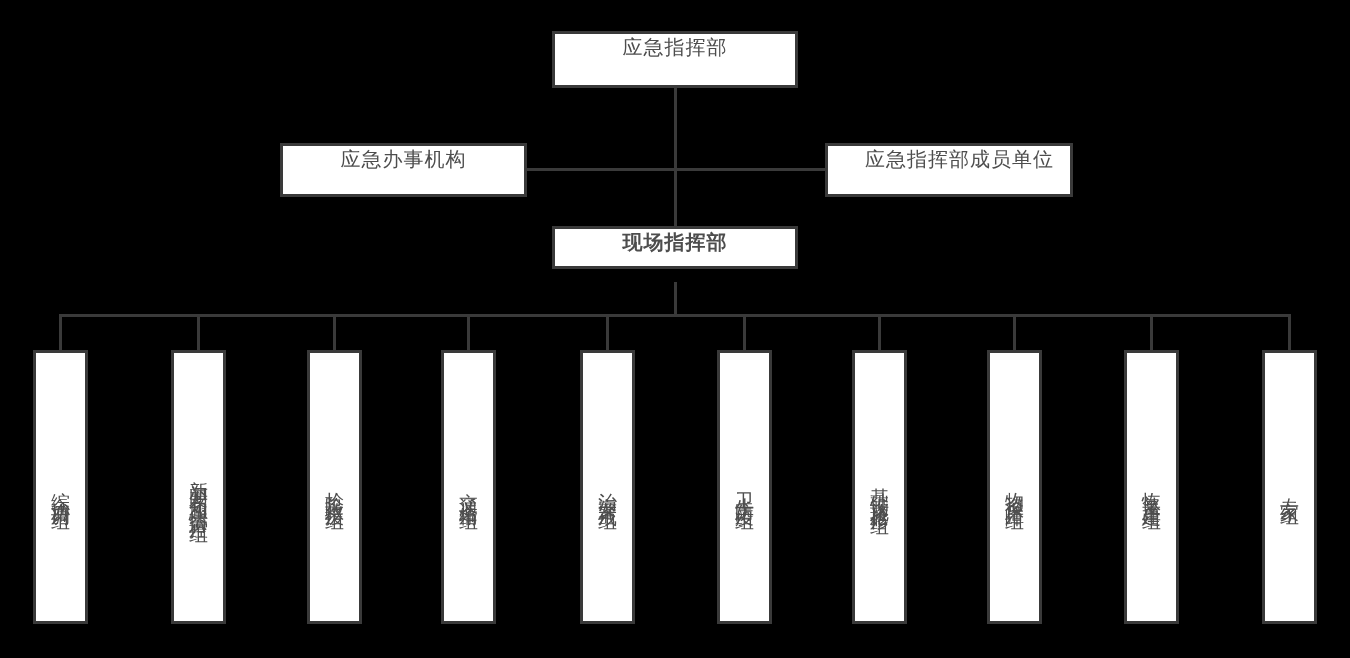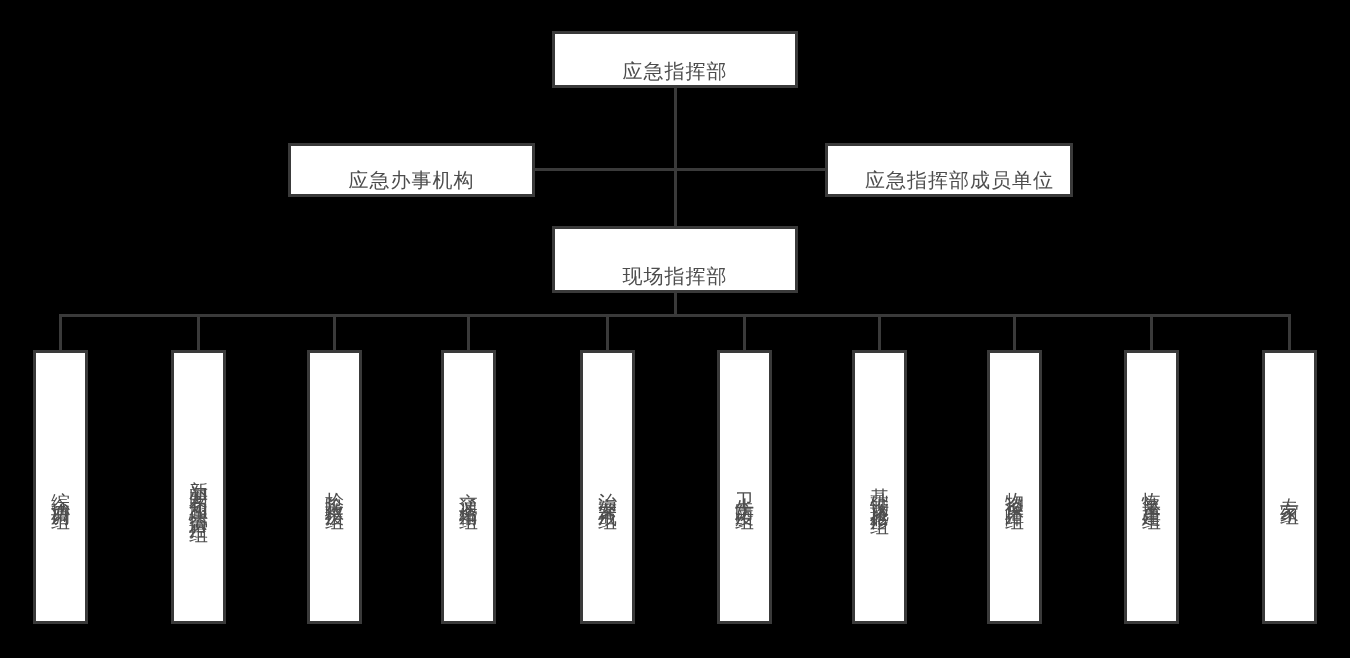--- a/index.html
+++ b/index.html
@@ -13,35 +13,35 @@
   body{
     width:1350px;height:658px;
     font-family:"Liberation Sans","DejaVu Sans",sans-serif;
     position:relative;overflow:hidden;
   }
   .stage{position:absolute;left:0;top:0;width:1350px;height:658px;}
   .box{
     position:absolute;
     background:var(--fill);
     border:3px solid var(--line);
-    display:flex;align-items:flex-end;justify-content:center;
+    display:flex;align-items:flex-start;justify-content:center;
     color:var(--text);
     font-size:20px;
     letter-spacing:1px;
     white-space:nowrap;
   }
   .line{position:absolute;background:var(--line);}
   .line.v{width:3px;}
   .line.h{height:3px;}
 
   
   .node-root  {left:552px;top:31px; width:246px;height:57px;}
-  .node-office{left:288px;top:143px;width:247px;height:54px;}
+  .node-office{left:280px;top:143px;width:247px;height:54px;}
   .node-members{left:825px;top:143px;width:248px;height:54px;padding-left:21px;}
-  .node-field {left:552px;top:226px;width:246px;height:67px;}
+  .node-field {left:552px;top:226px;width:246px;height:43px;font-weight:bold;}
 
   
   .c-root-field {left:674px;top:88px;height:138px;}
   .c-office-members{left:527px;top:168px;width:298px;}
   .c-field-bus {left:674px;top:282px;height:33px;}
   .c-bus {left:59px;top:314px;width:1232px;}
 
   
   .group{
     position:absolute;top:315px;width:55px;

